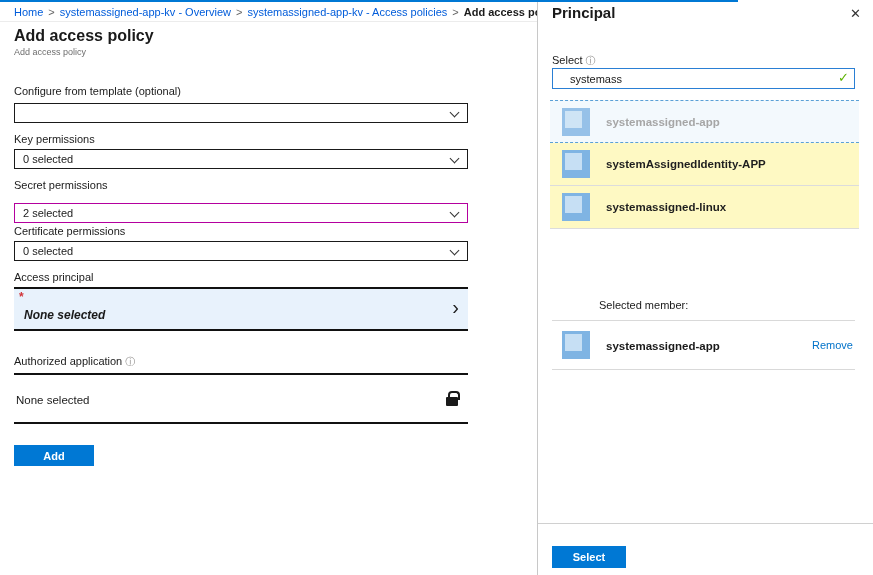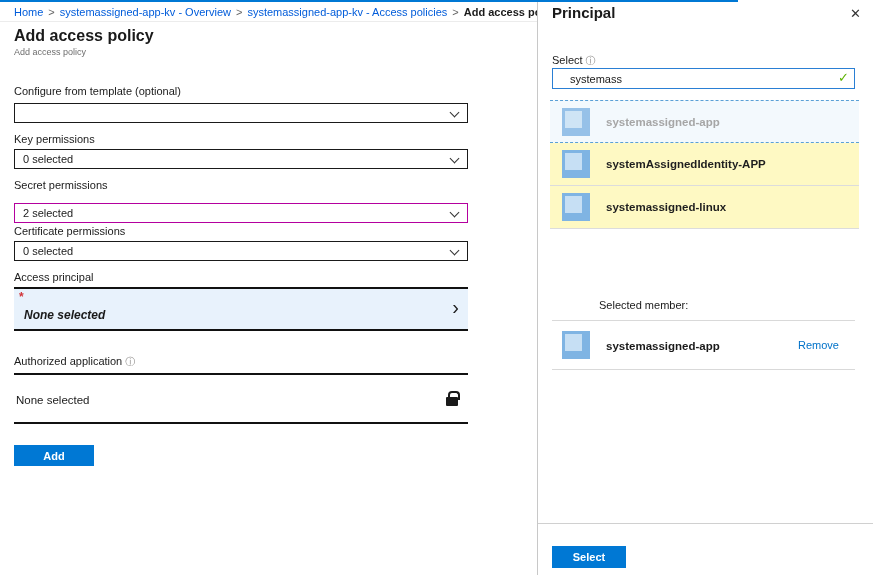--- a/index.html
+++ b/index.html
@@ -62,21 +62,21 @@
   .avatar { position:absolute; left:12px; top:7px; width:28px; height:28px; background:#7fb4e3; }
   .avatar::after { content:""; position:absolute; left:3px; top:3px; width:17px; height:17px; background:#c6dff4; }
   .result-name { position:absolute; left:56px; top:0; line-height:43px; font-weight:700; font-size:11.5px; color:#1f1f1f; }
   .result-row.focused .result-name { color:#a6a6a6; }
   .result-row.focused .avatar { opacity:.8; }
 
   .selected-label { position:absolute; left:14px; top:297px;margin-left:47px; }
   .member-row { position:absolute; left:14px; right:18px; top:318px; height:50px; border-top:1px solid #d9d9d9; border-bottom:1px solid #d9d9d9; background:#fff; }
   .member-row .avatar { left:10px; top:10px; }
   .member-name { position:absolute; left:54px; top:0; line-height:50px; font-weight:600; font-size:11.5px; }
-  .remove-link { position:absolute; right:16px; top:50%; transform:translateY(-50%); color:#0072c9; cursor:pointer; background:none; border:none; font-size:11px; font-family:inherit; }
+  .remove-link { position:absolute; right:2px; top:50%; transform:translateY(-50%); color:#0072c9; cursor:pointer; background:none; border:none; font-size:11px; font-family:inherit; }
 
   .bottom-divider { position:absolute; left:0; right:0; top:521px; height:1px; background:#d0d0d0; }
   .select-btn { position:absolute; left:14px; top:544px; width:74px; height:22px; background:#0078d4; color:#fff; border:none; font-size:11px; font-weight:700; font-family:inherit; cursor:pointer; }
 </style>
 </head>
 <body>
 
 <div class="page">
   <div class="accent-bar"></div>
 

